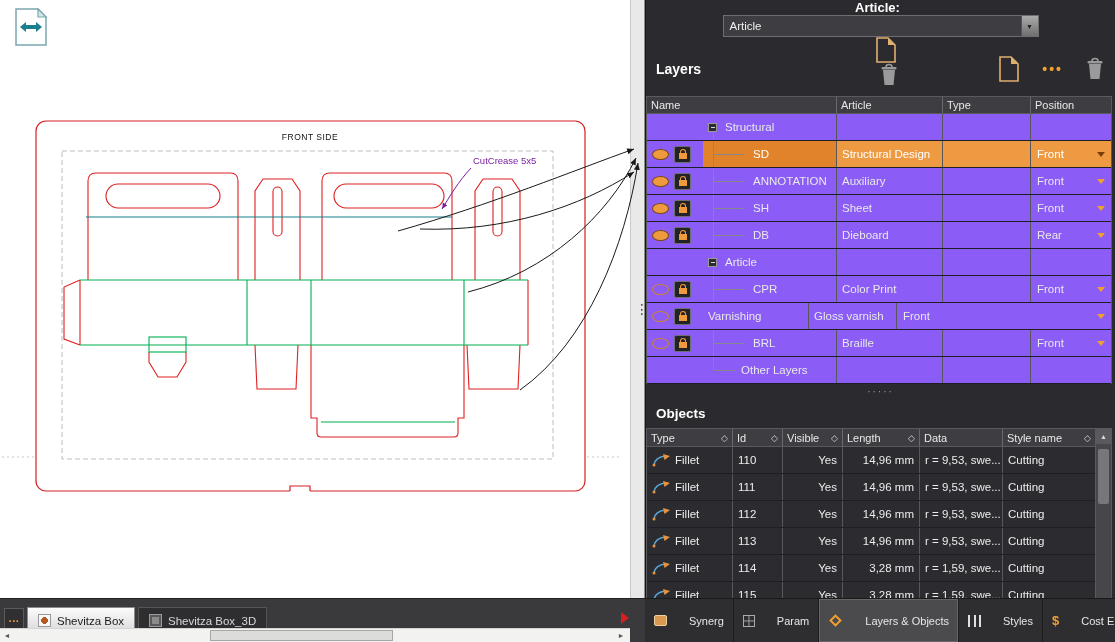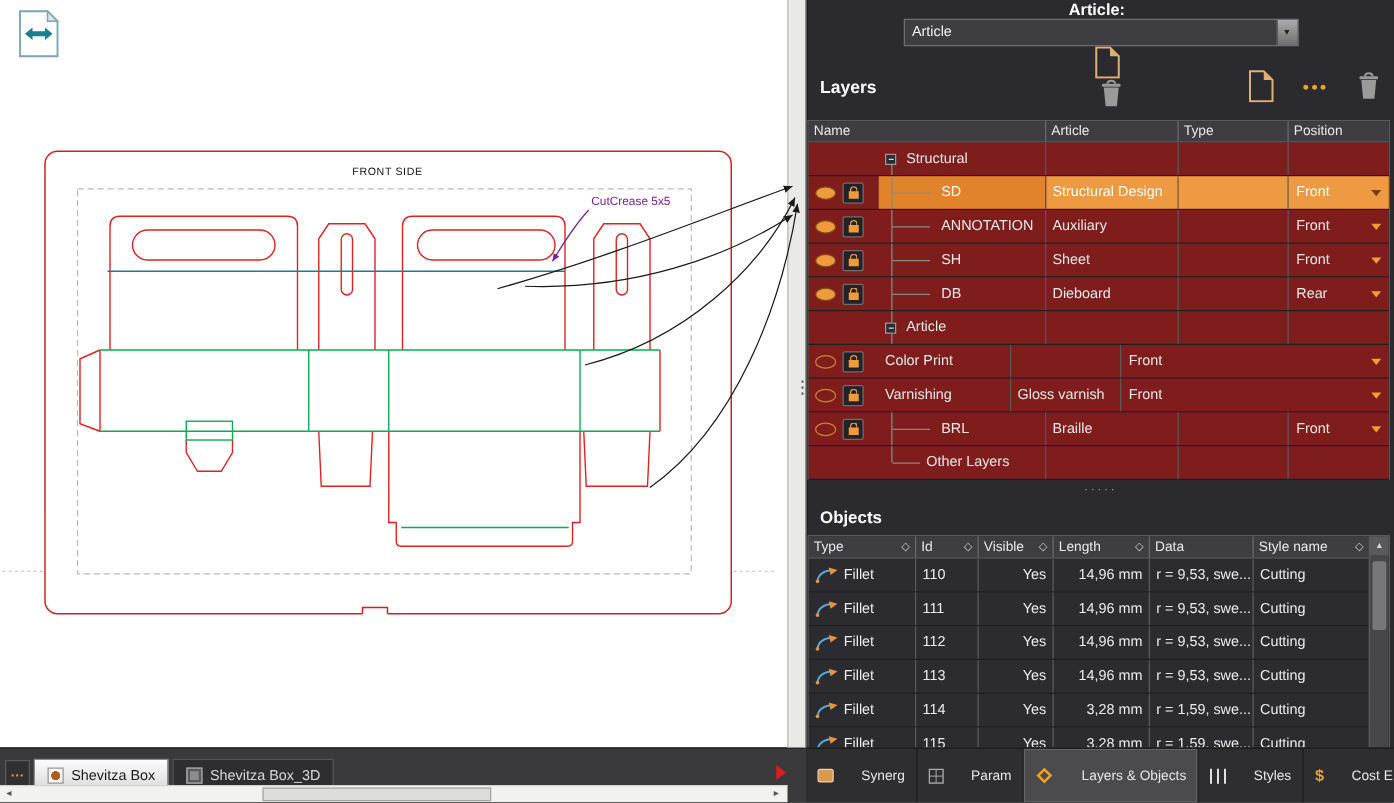--- a/index.html
+++ b/index.html
@@ -49,21 +49,21 @@
   .layers-head .icon-new { margin-left:0; } .layers-head .icon-trash { margin-left:22px; }
 
   .ltable { margin:8px 3px 0 0; border:1px solid #5a5a5e; border-bottom:none; }
   .lheader { display:flex; height:17px; background:#3e3e42; border-bottom:1px solid #5a5a5e; }
   .lhc { font-size:11px; color:#e8e8e8; padding-left:4px; display:flex; align-items:center; border-right:1px solid #6a6a6e; }
   .lheader div.lhc:nth-of-type(1){ width:190px; }
   .lheader div.lhc:nth-of-type(2){ width:106px; }
   .lheader div.lhc:nth-of-type(3){ width:88px; }
   .lheader div.lhc:nth-of-type(4){ flex:1; border-right:none; }
 
-  .lrow { display:flex; height:27px; background:#7f1d1d; border-bottom:1px solid #1f1f23; }
+  .lrow { display:flex; height:27px; background:#8b5cf6; border-bottom:1px solid #1f1f23; }
   .iconzone { width:56px; display:flex; align-items:center; padding-left:5px; gap:5px; }
   .lc { display:flex; align-items:center; color:#e8e8e8; font-size:11.5px; border-right:1px solid #58585c; }
   .lc-name { width:134px; position:relative; }
   .lc-proc { width:106px; padding-left:5px; }
   .lc-type { width:88px; padding-left:5px; }
   .lc-pos { flex:1; padding:0 6px; border-right:none; }
   .ddarrow { margin-left:auto; width:0; height:0; border-left:4.5px solid transparent;
     border-right:4.5px solid transparent; border-top:5.5px solid #f0a030; }
   .lrow.sel .lc { background:#ED9A43; color:#fff; }
   .lrow.sel .lc-name { background:#E0832A;text-align:right; }
@@ -399,20 +399,25 @@
             </div>
           </div>
           <div class="lrow lay">
             <div class="iconzone">
               <span class="eye"></span>
               <span class="lockbox">
                 <span class="lk-sh"></span>
                 <span class="lk-bd"></span>
               </span>
             </div>
+            <div class="lc lc-name">
+              <span class="conn"></span>
+
+              <span class="lname">CPR</span>
+            </div>
             <div class="lc lc-proc">Color Print</div>
             <div class="lc lc-type"></div>
             <div class="lc lc-pos">
               <span>Front</span>
               <span class="ddarrow"></span>
             </div>
           </div>
           <div class="lrow lay">
             <div class="iconzone">
               <span class="eye"></span>

